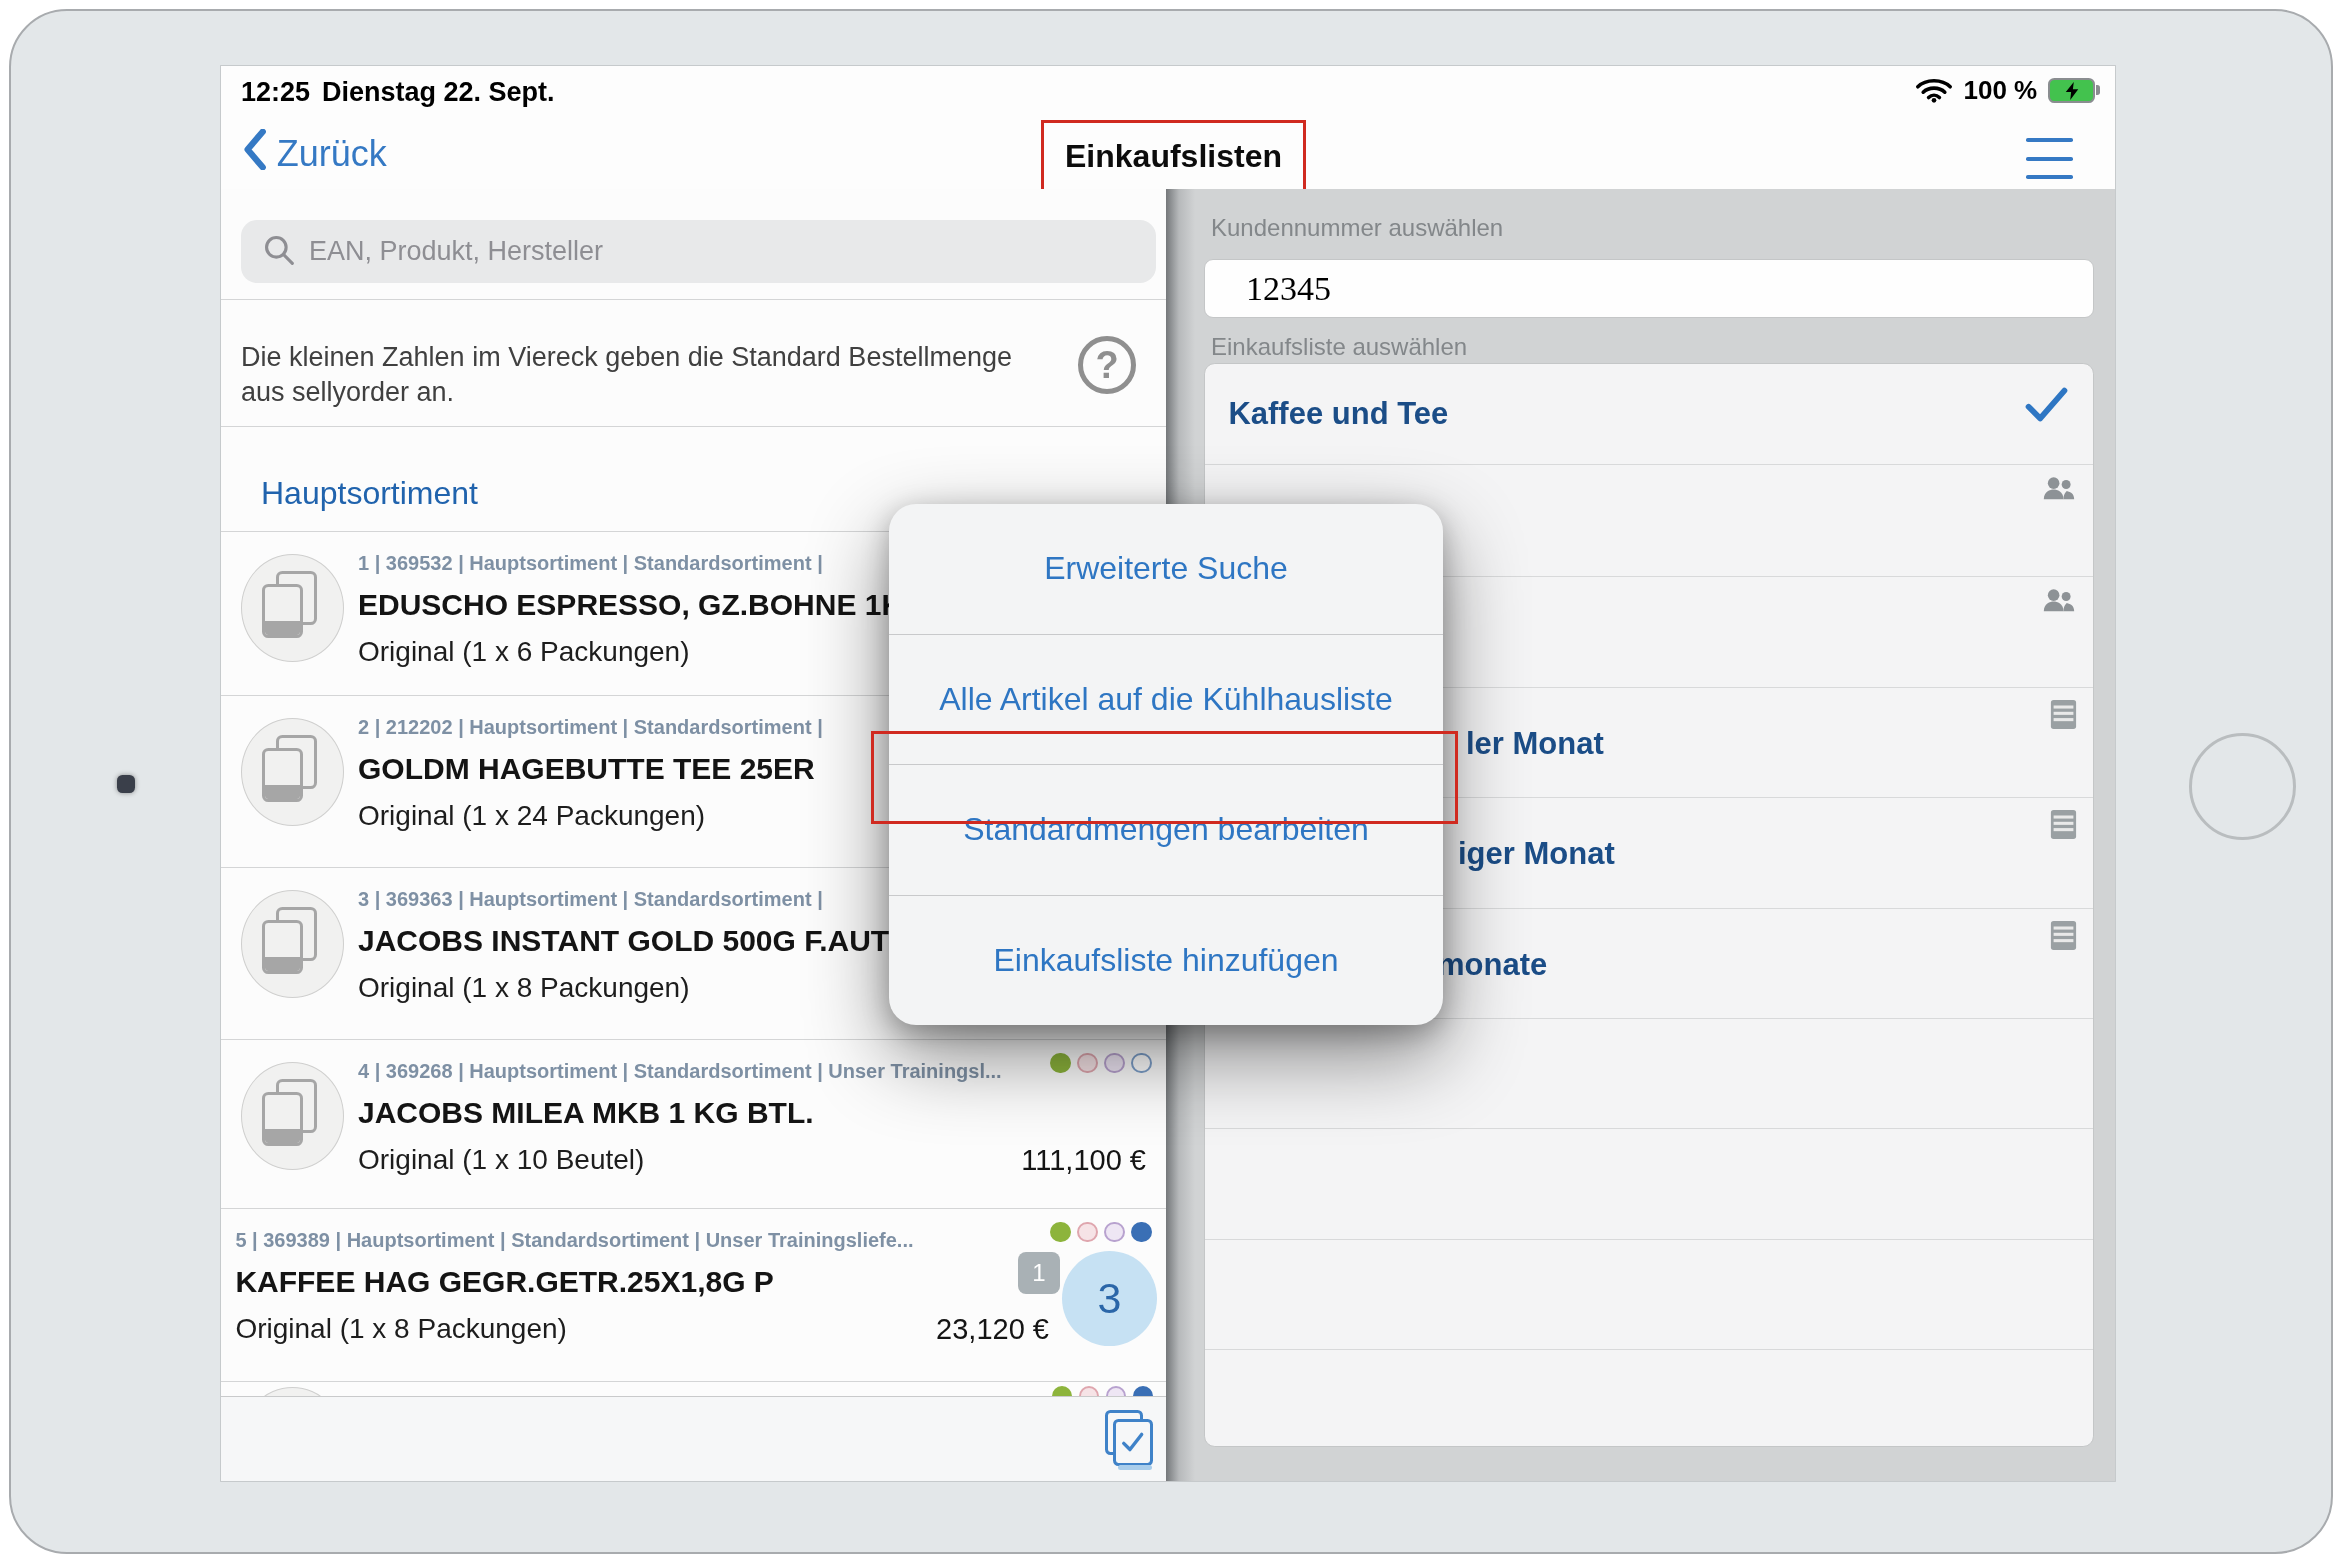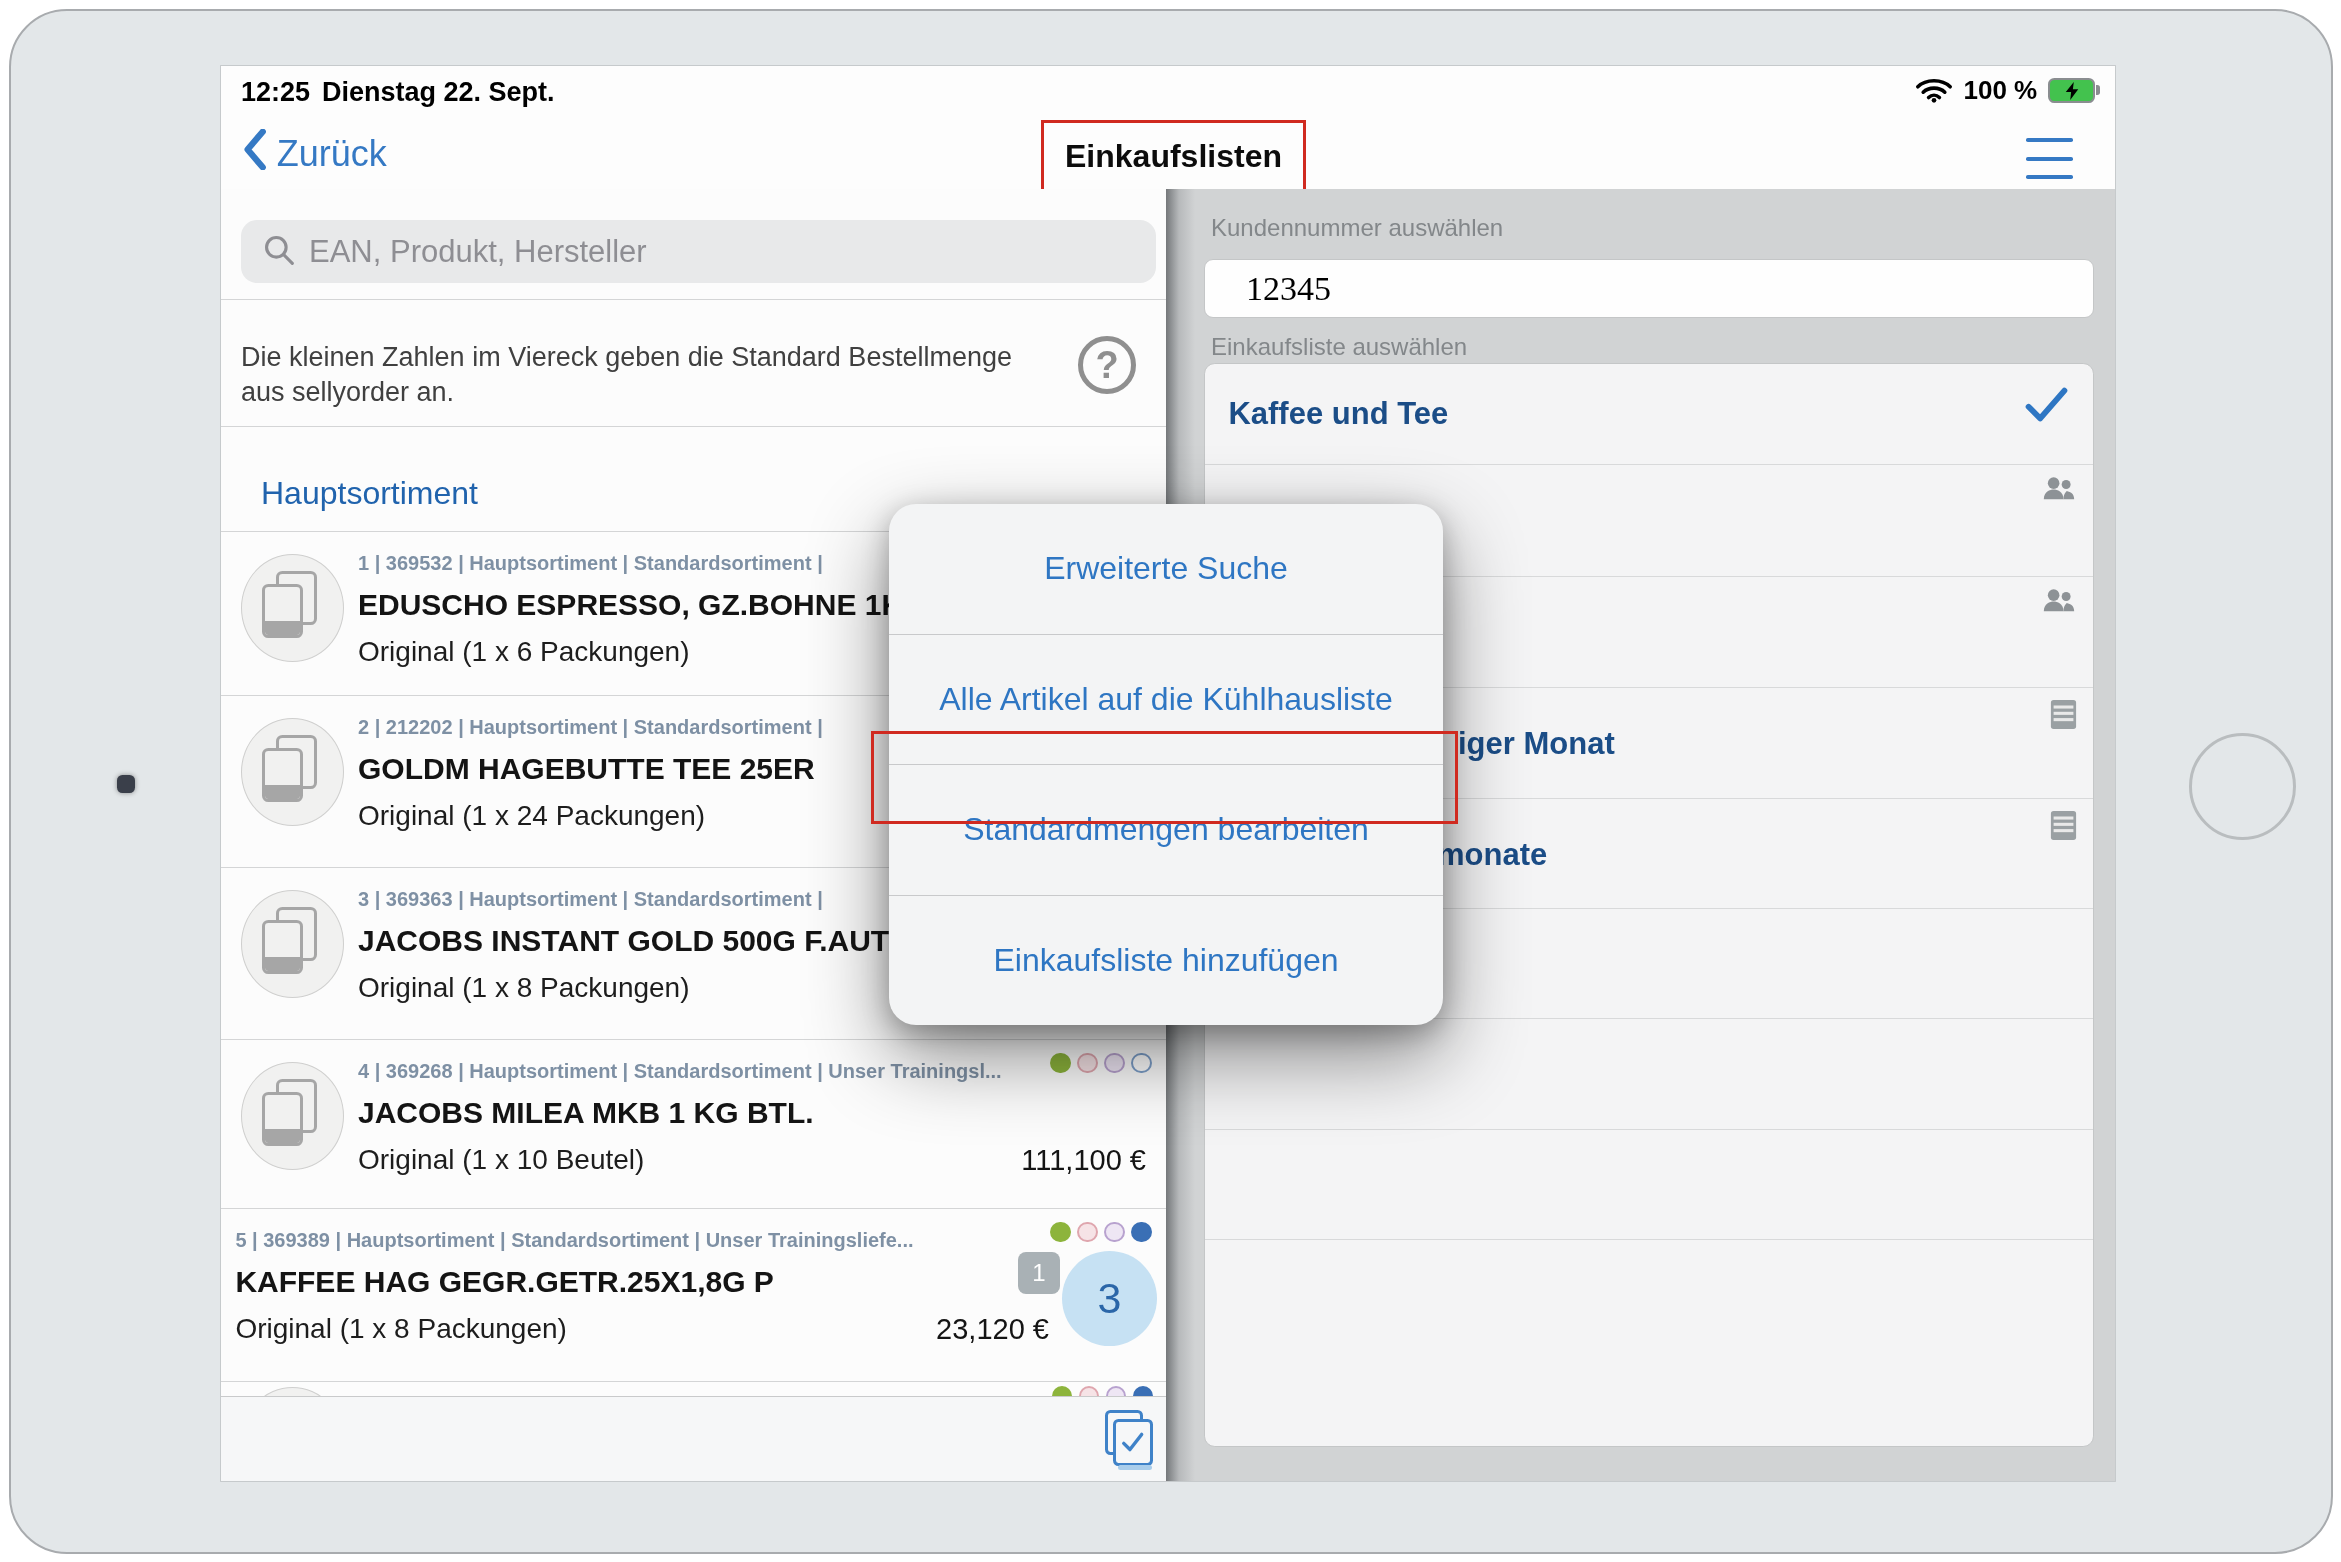--- a/index.html
+++ b/index.html
@@ -31,21 +31,21 @@
   .page-title-box{position:absolute;left:820px;top:54px;width:259px;height:66px;
                   border:3.6px solid #d02a20;display:flex;align-items:center;justify-content:center;}
   .page-title{font-size:32px;font-weight:700;color:#0c0c0c;}
   .hamburger{position:absolute;left:1805px;top:72px;width:47px;height:41px;
              display:flex;flex-direction:column;justify-content:space-between;cursor:pointer;}
   .hamburger div{height:4px;background:#3579c4;border-radius:1.8px;}
   
   .left-panel{position:absolute;left:0;top:123px;width:945px;bottom:0;background:#fcfcfc;}
   .search-field{position:absolute;left:20px;top:31px;width:915px;height:63px;background:#e8e9ea;
                 border-radius:16px;display:flex;align-items:center;padding-left:21.6px;box-sizing:border-box;gap:14.4px;}
-  .search-ph{font-size:31px;color:#8e8e93;}
+  .search-ph{font-size:27px;color:#8e8e93;}
   .lp-sep{position:absolute;left:0;width:100%;height:1.3px;background:#d4d5d6;}
   .info-text{position:absolute;left:20px;top:151px;font-size:27px;line-height:35px;color:#404040;}
   .q-icon{position:absolute;left:857px;top:147px;width:58px;height:58px;border-radius:50%;
           border:5.4px solid #8f8f8f;color:#8f8f8f;font-size:38px;font-weight:700;
           display:flex;align-items:center;justify-content:center;box-sizing:border-box;}
   .section-title{position:absolute;left:40px;top:286px;font-size:32px;font-weight:400;color:#2063ad;}
   .plist{position:absolute;left:0;top:342px;width:945px;}
   .prow{position:relative;border-top:1.3px solid #d4d5d6;box-sizing:border-box;}
   .p-oval{position:absolute;left:20px;top:21.6px;width:101px;height:106px;border-radius:50%;
           border:1.8px solid #cfcfce;background:#f1f1f0;}
@@ -287,20 +287,29 @@
               </svg></span>
           </div>
           <div class="rp-row" style="height: 111px;">
             <span class="rp-icon"><svg width="36" height="25" viewBox="0 0 40 28">
                 <circle cx="14" cy="8" r="6.5" fill="#8d9296"></circle>
                 <circle cx="28" cy="9.5" r="5" fill="#8d9296"></circle>
                 <path d="M3 26 C3 17,10 15,14 15 C18 15,25 17,25 26 Z" fill="#8d9296"></path>
                 <path d="M25 26 C25 19,29 17,28 17 C32 17,37 19,37 26 Z" fill="#8d9296"></path>
               </svg></span>
           </div>
+          <div class="rp-row" style="height: 110px;">
+            <div class="rp-row-label" style="left: 261px; top: 38px;">ler Monat</div>
+            <span class="rp-icon"><svg width="27" height="31" viewBox="0 0 30 34">
+                <rect x="1" y="1" width="28" height="32" rx="3" fill="#9aa0a3"></rect>
+                <rect x="4" y="7" width="22" height="3.4" fill="#e9e9e9"></rect>
+                <rect x="4" y="14" width="22" height="3.4" fill="#e9e9e9"></rect>
+                <rect x="4" y="21" width="22" height="3.4" fill="#e9e9e9"></rect>
+              </svg></span>
+          </div>
           <div class="rp-row" style="height: 111px;">
             <div class="rp-row-label" style="left: 253px; top: 38px;">iger Monat</div>
             <span class="rp-icon"><svg width="27" height="31" viewBox="0 0 30 34">
                 <rect x="1" y="1" width="28" height="32" rx="3" fill="#9aa0a3"></rect>
                 <rect x="4" y="7" width="22" height="3.4" fill="#e9e9e9"></rect>
                 <rect x="4" y="14" width="22" height="3.4" fill="#e9e9e9"></rect>
                 <rect x="4" y="21" width="22" height="3.4" fill="#e9e9e9"></rect>
               </svg></span>
           </div>
           <div class="rp-row" style="height: 110px;">

